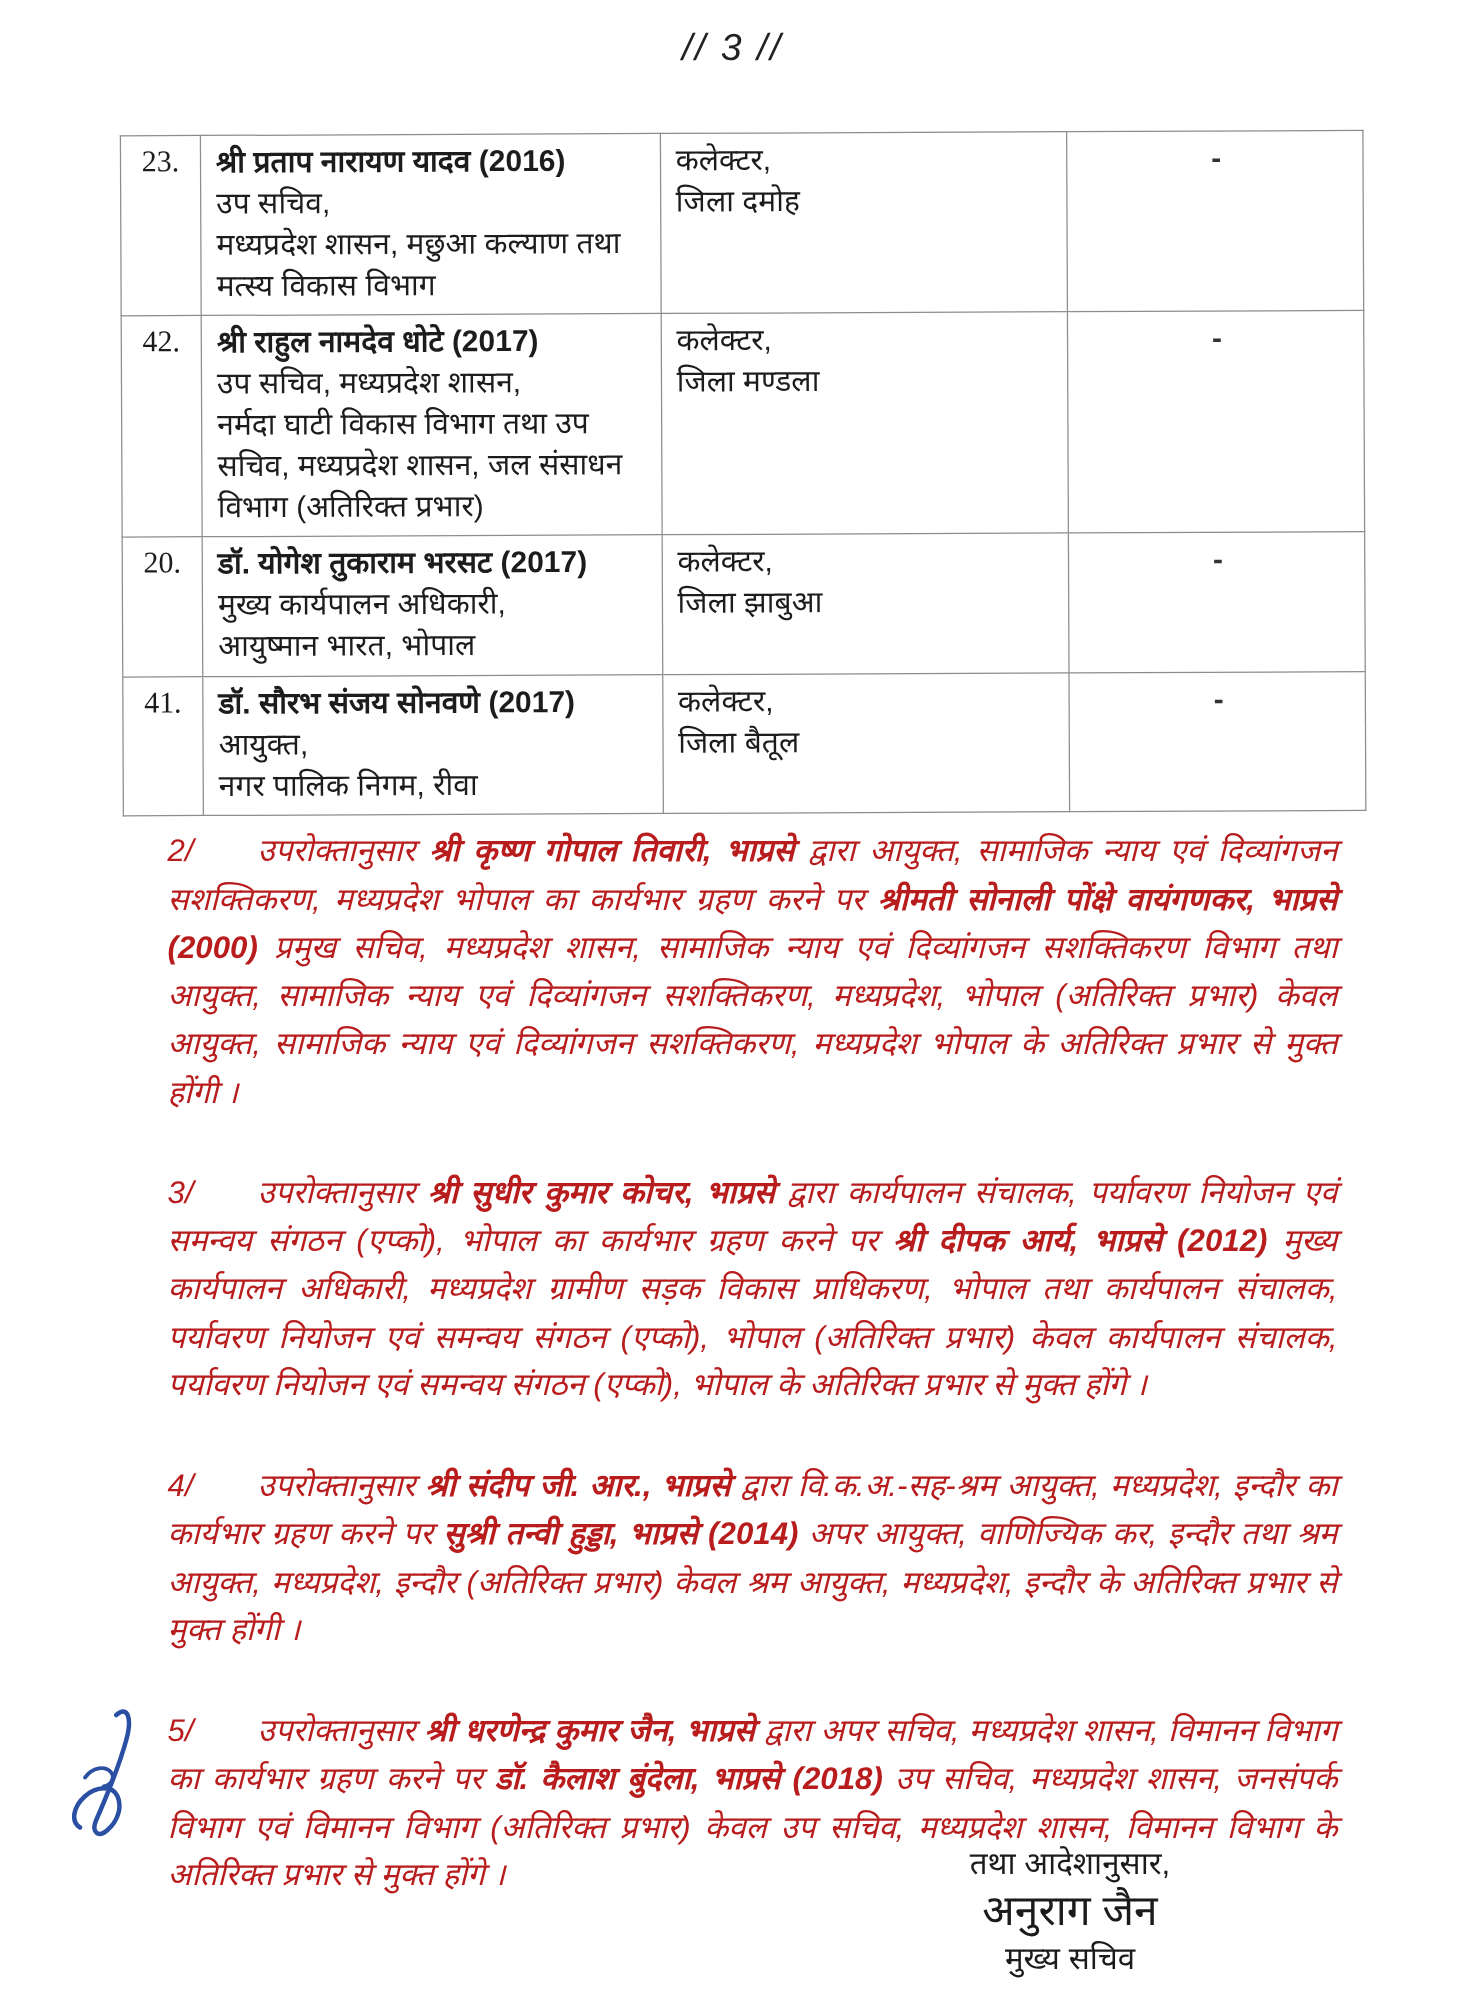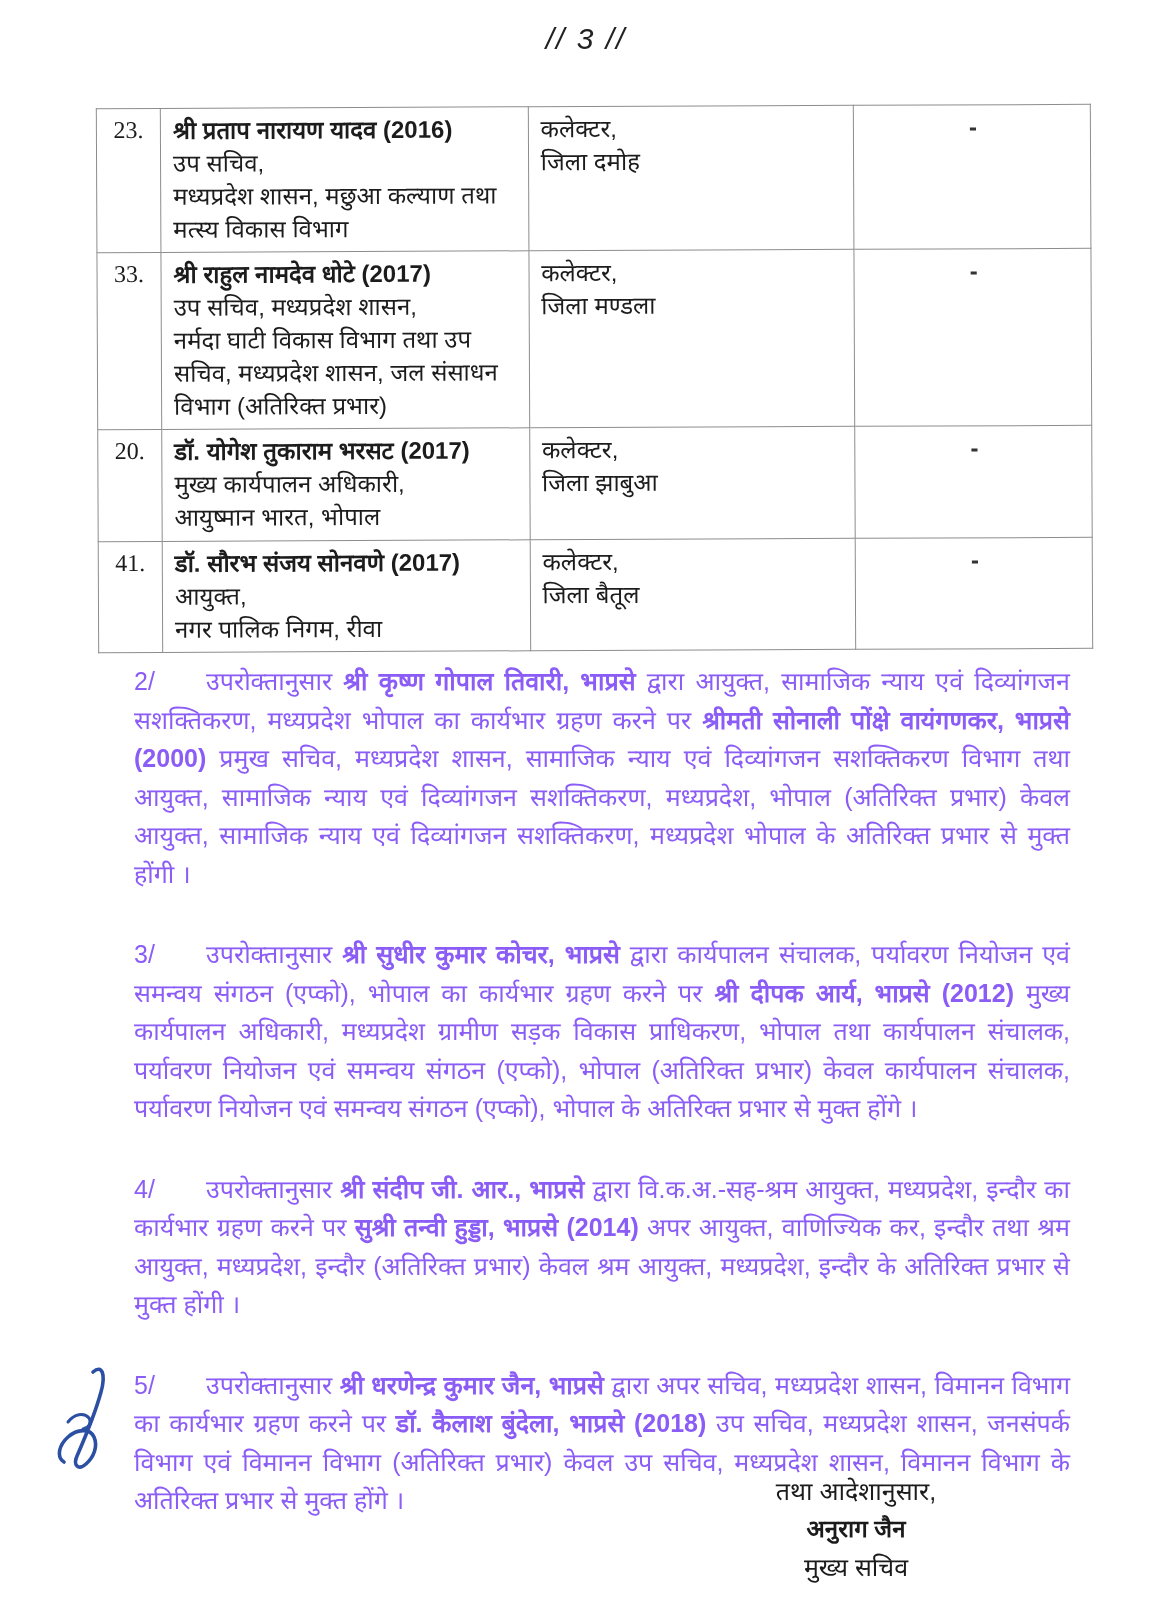--- a/index.html
+++ b/index.html
@@ -63,39 +63,40 @@
     position: absolute;
     top: 662px;
     left: 134px;
     width: 936px;
   }
   .para {
     font-size: 25px;
     line-height: 38.5px;
     text-align: justify;
     margin: 0 0 42px 0;
-    color: #8b5cf6;
+    color: #b91c1c;
+    font-style: italic;
   }
   .para-num {
     display: inline-block;
     width: 72px;
   }
 
   
   .signature {
     position: absolute;
     top: 1472px;
     left: 636px;
     width: 440px;
     text-align: center;
     font-size: 25px;
     line-height: 38px;
     color: #1b1b1b;
   }
-  .signature .sig-name { font-weight: bold; font-size: 24px; }
+  .signature .sig-name { font-weight: normal; font-size: 34px; }
 
   
   .ink-mark {
     position: absolute;
     left: 46px;
     top: 1362px;
     width: 72px;
     height: 118px;
   }
 </style>
@@ -124,21 +125,21 @@
       </td>
       <td class="posting-cell">
         <div>
             <div>कलेक्टर,</div>
             <div>जिला दमोह</div>
           </div>
       </td>
       <td class="remark-cell"><span>-</span></td>
     </tr>
     <tr>
-      <td class="sno-cell"><span>33.</span></td>
+      <td class="sno-cell"><span>42.</span></td>
       <td class="name-cell">
         <div class="bold">श्री राहुल नामदेव धोटे (2017)</div>
         <div>
             <div>उप सचिव, मध्यप्रदेश शासन,</div>
             <div>नर्मदा घाटी विकास विभाग तथा उप</div>
             <div>सचिव, मध्यप्रदेश शासन, जल संसाधन</div>
             <div>विभाग (अतिरिक्त प्रभार)</div>
           </div>
       </td>
       <td class="posting-cell">

